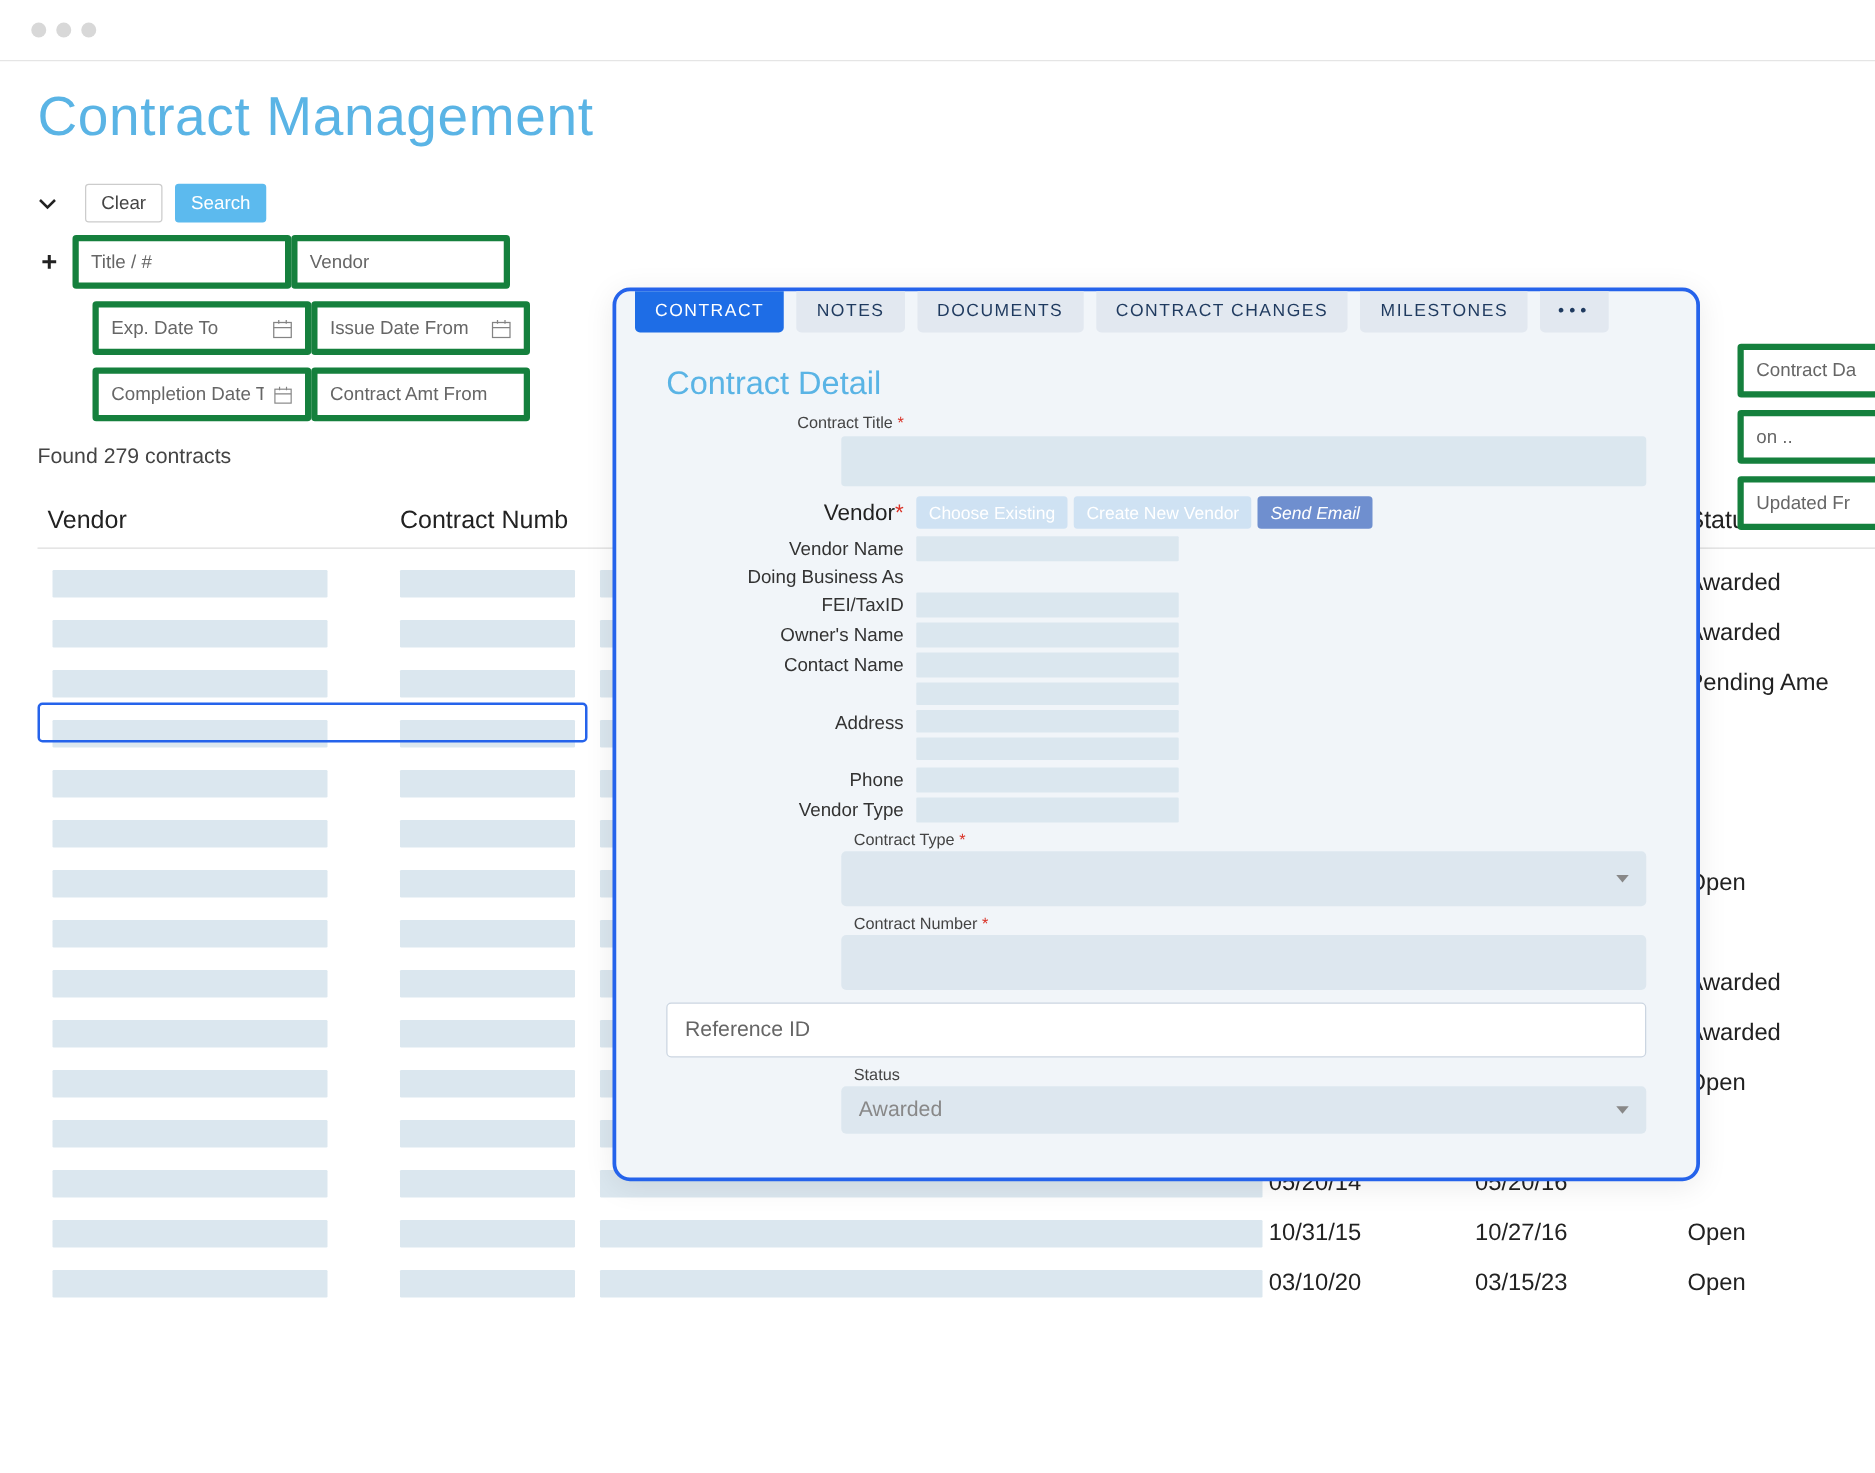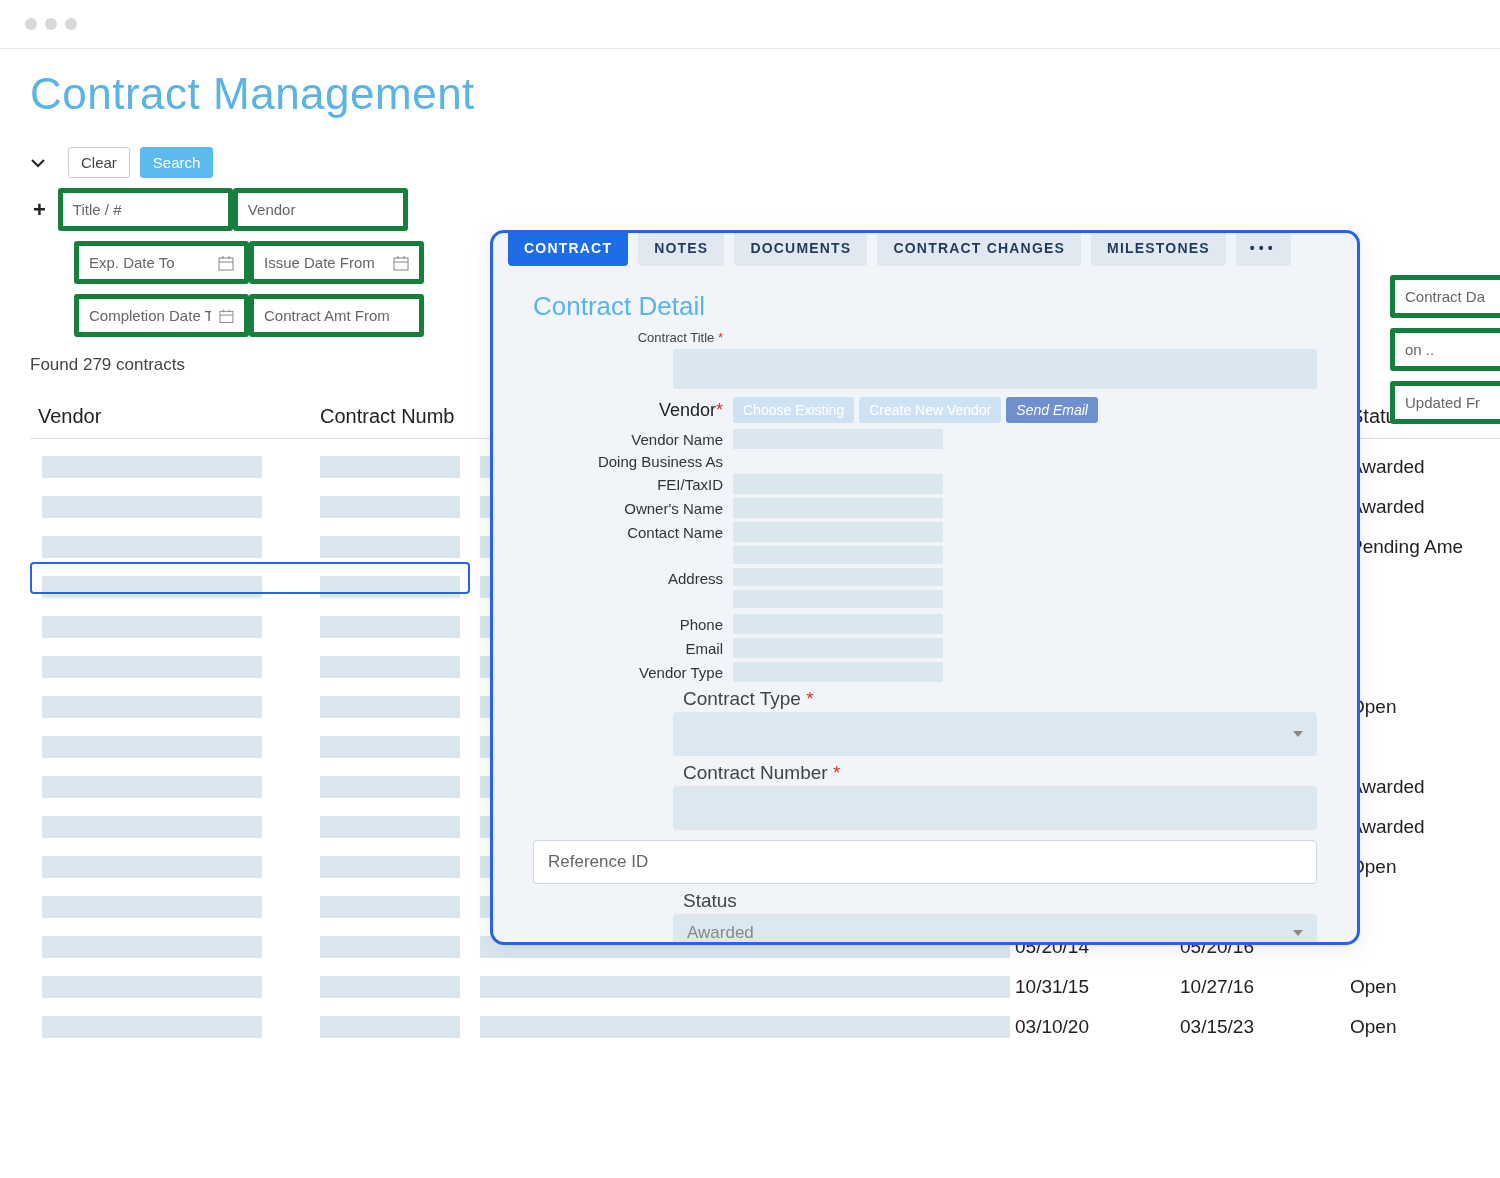--- a/index.html
+++ b/index.html
@@ -34,39 +34,39 @@
 .ph { background: #dbe7ef; height: 22px; border-radius: 1px; }
 .col-vendor .ph { width: 220px; margin-left: 4px;}
 .col-cnum .ph { width: 140px; }
 .col-ctitle .ph { width: 530px; }
 .cell-text { font-size: 19px; color: #222; }
 .sel-outline { position: absolute; left: 30px; top: 562px; width: 440px; height: 32px; border: 2px solid #2563eb; border-radius: 4px; z-index: 5; }
 .right-filters { position: absolute; right: -60px; top: 275px; display: flex; flex-direction: column; gap: 10px; }
 .right-filters .filter-input { width: 170px; }
 .detail-panel { position: absolute; left: 490px; top: 230px; width: 870px; height: 715px; background: #f1f5f9; border: 3px solid #2563eb; border-radius: 14px; box-shadow: 0 4px 24px rgba(0,0,0,0.08); z-index: 20; overflow: hidden; }
 .tabs { display: flex; gap: 10px; position: absolute; top: -3px; left: 15px; }
-.tab { padding: 10px 16px; font-size: 14px; font-weight: 700; letter-spacing: 1.2px; color: #1f3a5f; background: #e2e8f0; border-radius: 0 0 4px 4px; cursor: pointer; }
+.tab { padding: 10px 16px; font-size: 14px; font-weight: 400; letter-spacing: 1.2px; color: #1f3a5f; background: #e2e8f0; border-radius: 0 0 4px 4px; cursor: pointer; }
 .tab.active { background: #1e6de6; color: #fff; }
 .tab.more { padding: 10px 14px; letter-spacing: 4px; }
 .detail-body { padding: 58px 30px 20px 40px; }
 .detail-title { font-size: 26px; font-weight: 300; color: #5ab4e5; margin-bottom: 8px; }
 .form-row { display: flex; align-items: center; margin-bottom: 4px; }
 .form-label { width: 200px; text-align: right; padding-right: 10px; font-size: 15px; color: #333; }
 .form-label.small { font-size: 13px; color: #444; }
 .req { color: #d93025; }
 .form-input-wide { flex: 1; background: #dbe7ef; height: 40px; border-radius: 3px; }
 .form-input-med { width: 210px; background: #dbe7ef; height: 20px; border-radius: 1px; }
 .form-input-sm { width: 210px; background: #dbe7ef; height: 18px; border-radius: 1px; margin-bottom: 2px;}
 .vendor-row { display: flex; align-items: center; margin: 8px 0 6px 0; }
 .vendor-label { width: 200px; text-align: right; padding-right: 10px; font-size: 18px; color: #222; }
 .vendor-btn { padding: 5px 10px; font-size: 14px; border-radius: 3px; border: none; cursor: pointer; margin-right: 5px; text-align: right; }
 .vendor-btn.light { background: #cfe2f3; color: #fff; }
 .vendor-btn.dark { background: #6f8fcf; color: #fff; font-style: italic; }
 .big-field { margin-top: 6px; }
-.big-field-label { font-size: 19px; color: #444; margin-left: 150px; margin-bottom: 2px; }
+.big-field-label { font-size: 13px; color: #444; margin-left: 150px; margin-bottom: 2px; }
 .big-field-input { margin-left: 140px; margin-right: 10px; background: #dde7ef; height: 44px; border-radius: 4px; position: relative; }
 .big-field-input.has-arrow::after { content: ""; position: absolute; right: 14px; top: 50%; transform: translateY(-50%); border-left: 5px solid transparent; border-right: 5px solid transparent; border-top: 6px solid #888; }
 .ref-field { margin-right: 10px; background: #fff; border: 1px solid #cbd5e1; height: 44px; border-radius: 4px; display: flex; align-items: center; padding: 0 14px; color: #666; font-size: 17px; margin-top: 10px;}
 .status-val { margin-left: 140px; margin-right: 10px; background: #dde7ef; height: 38px; border-radius: 4px; display: flex; align-items: center; padding: 0 14px; color: #888; font-size: 17px; position: relative;}
 .status-val::after { content: ""; position: absolute; right: 14px; top: 50%; transform: translateY(-50%); border-left: 5px solid transparent; border-right: 5px solid transparent; border-top: 6px solid #888; }
 .addr-stack { display: flex; flex-direction: column; gap: 2px; }
 </style>
 </head>
 <body>
 
@@ -428,24 +428,20 @@
         <div class="form-input-sm"></div>
         <div class="form-input-sm"></div>
         <div class="form-input-sm"></div>
       </div>
     </div>
     <div class="form-row">
         <div class="form-label">Phone</div>
         <div class="form-input-med"></div>
       </div>
     <div class="form-row">
-        <div class="form-label">Email</div>
-        <div class="form-input-med"></div>
-      </div>
-    <div class="form-row">
         <div class="form-label">Vendor Type</div>
         <div class="form-input-med"></div>
       </div>
 
     <div class="big-field">
       <div class="big-field-label"><span>Contract Type</span> <span class="req">*</span></div>
       <div class="big-field-input has-arrow"></div>
     </div>
     <div class="big-field">
       <div class="big-field-label"><span>Contract Number</span> <span class="req">*</span></div>

